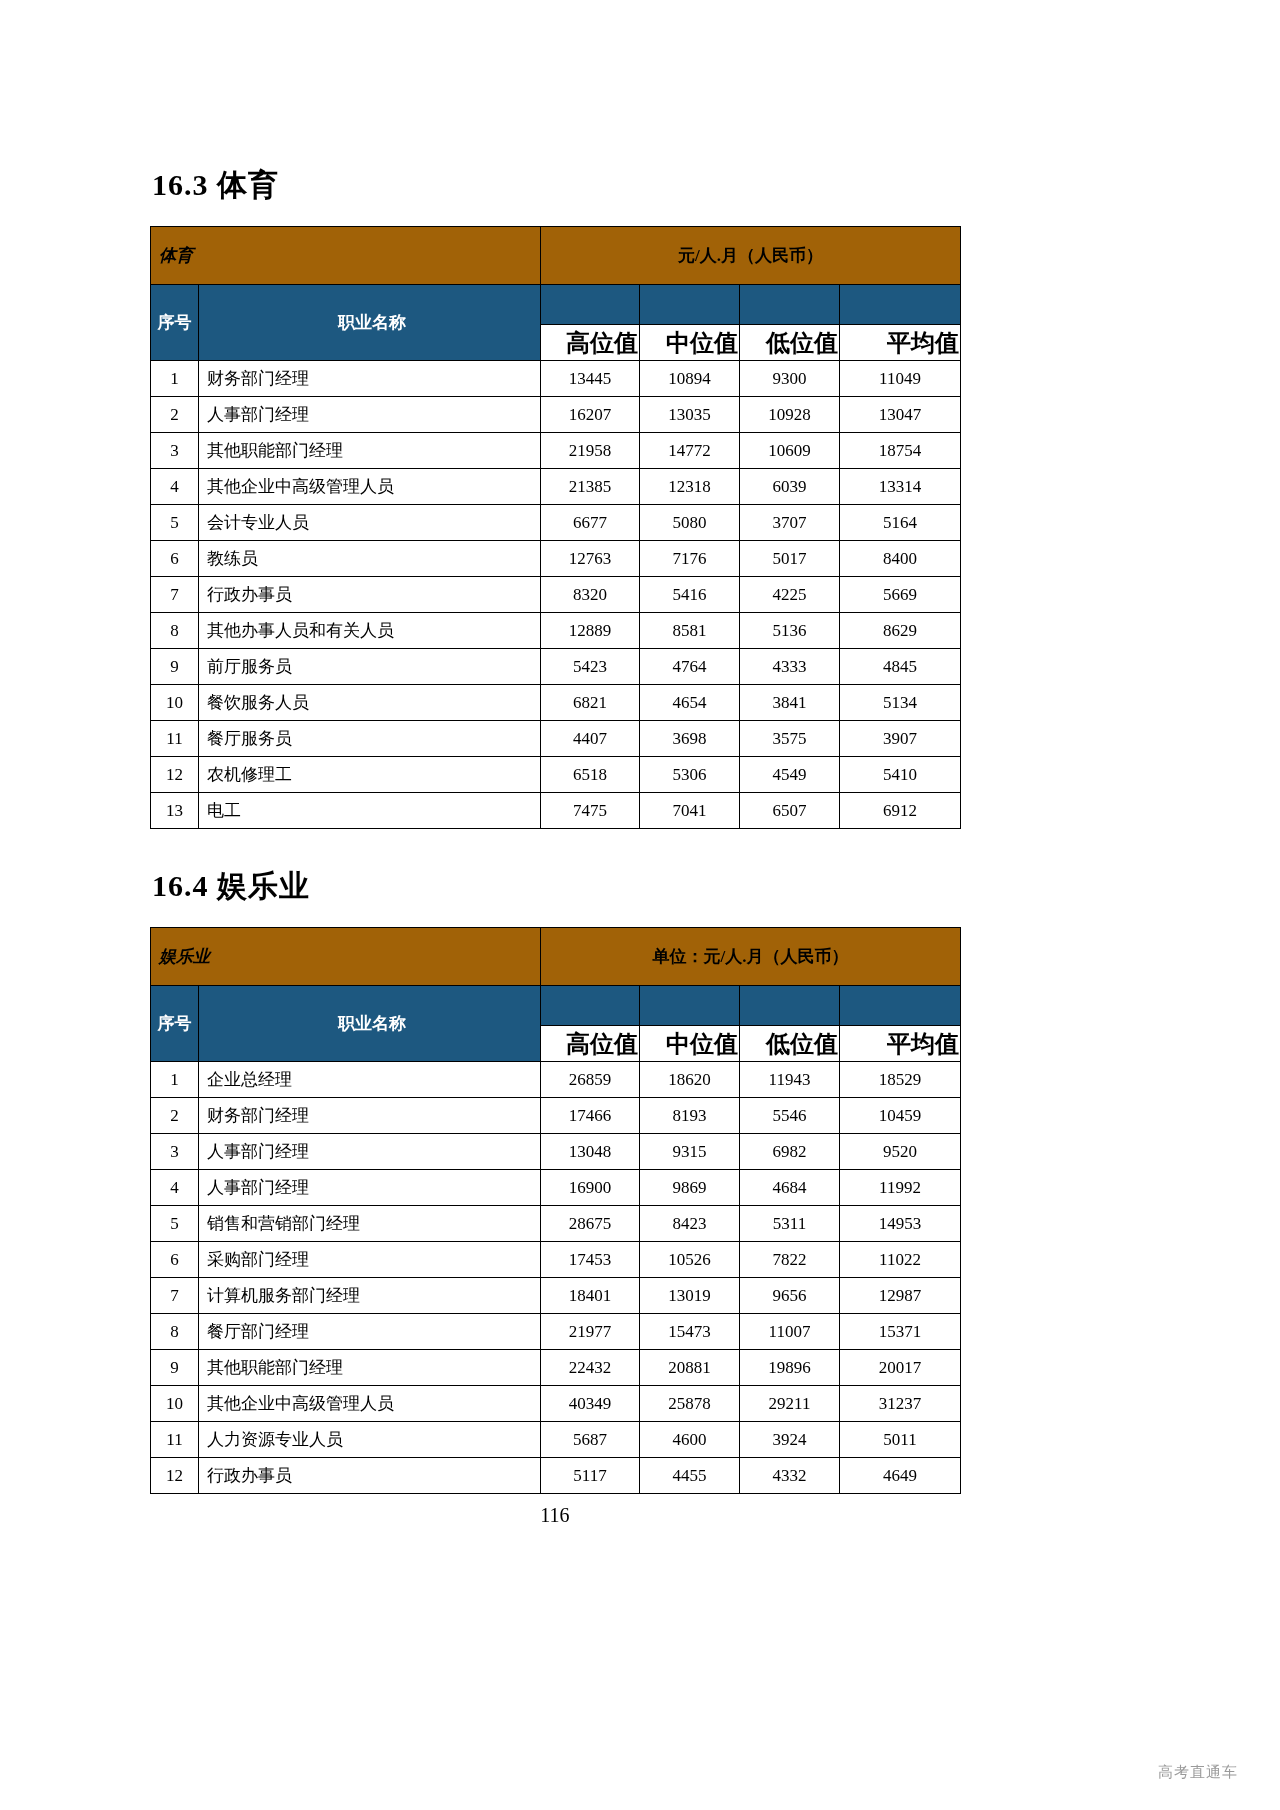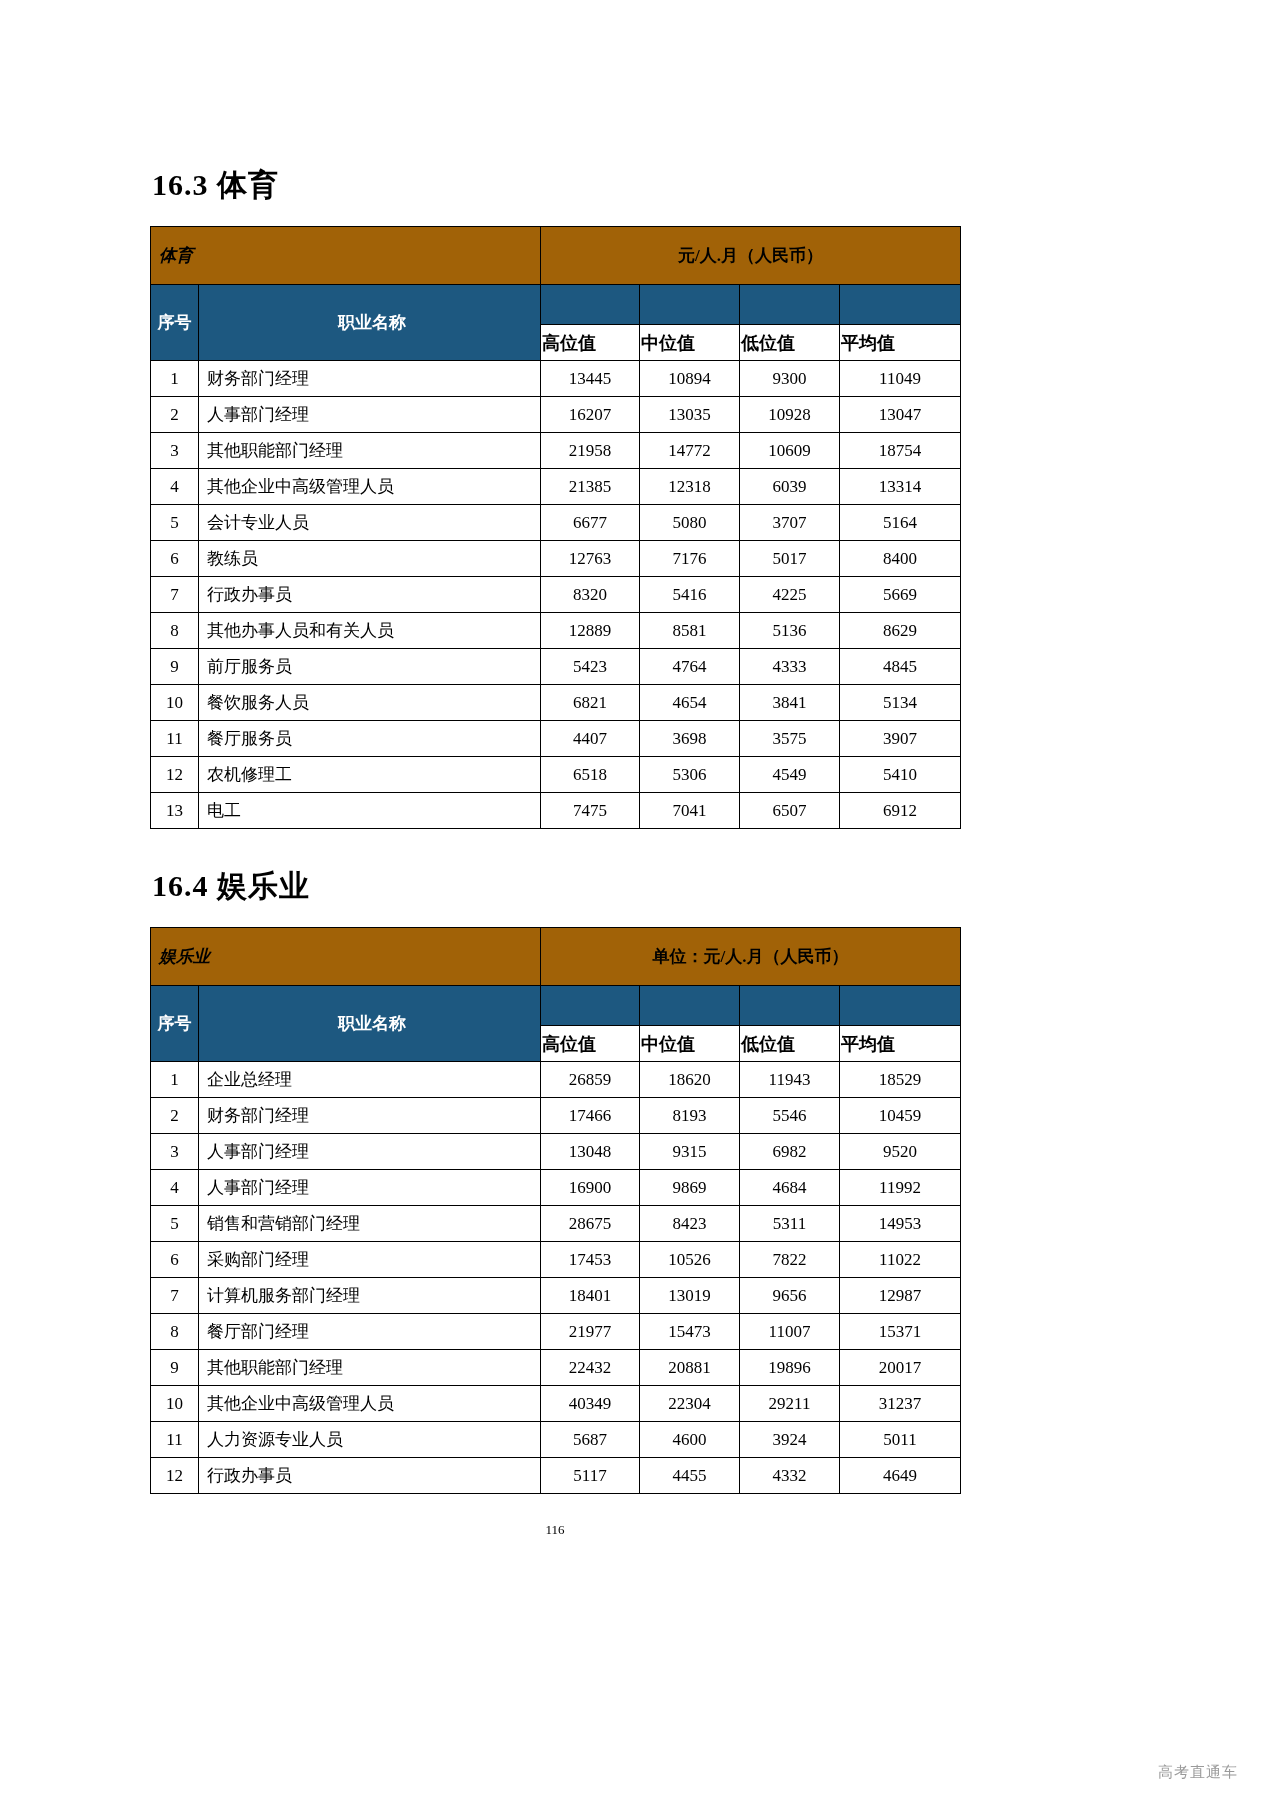--- a/index.html
+++ b/index.html
@@ -29,28 +29,28 @@
   th.label-cell{text-align:left;padding-left:8px;font-size:16px;font-style:italic;}
   th.unit-cell{text-align:center;font-size:18px;font-weight:normal;}
   
   th.blue{
     background:var(--hdr-blue,#1d5880);
     color:#fff;font-weight:bold;font-size:18px;
   }
   th.blue-idx{text-align:center;}
   th.blue-name{text-align:center;padding-left:6px;}
   tr.blue-band th{height:37px;background:var(--hdr-blue,#1d5880);}
-  tr.valhead-row th{height:33px;background:#fff;font-weight:bold;font-size:18px;text-align:left;}
+  tr.valhead-row th{height:33px;background:#fff;font-weight:bold;font-size:24px;text-align:right;}
   
   tbody td{height:33px;}
   td.c-idx{text-align:center;}
   td.c-name{text-align:left;padding-left:8px;}
   td.c-val{text-align:center;}
   .page-number{
-    width:810px;text-align:center;font-size:13px;margin-top:28px;font-family:Liberation Serif, serif;
+    width:810px;text-align:center;font-size:20px;margin-top:10px;font-family:Liberation Serif, serif;
   }
   .watermark{
     position:absolute;right:42px;bottom:28px;
     color:#9a9a9a;font-size:15px;letter-spacing:1px;
     font-family:Liberation Mono, monospace;
   }
 </style>
 </head>
 <body>
 
@@ -296,21 +296,21 @@
           <td class="c-name">其他职能部门经理</td>
           <td class="c-val">22432</td>
           <td class="c-val">20881</td>
           <td class="c-val">19896</td>
           <td class="c-val">20017</td>
         </tr>
         <tr>
           <td class="c-idx">10</td>
           <td class="c-name">其他企业中高级管理人员</td>
           <td class="c-val">40349</td>
-          <td class="c-val">22304</td>
+          <td class="c-val">25878</td>
           <td class="c-val">29211</td>
           <td class="c-val">31237</td>
         </tr>
         <tr>
           <td class="c-idx">11</td>
           <td class="c-name">人力资源专业人员</td>
           <td class="c-val">5687</td>
           <td class="c-val">4600</td>
           <td class="c-val">3924</td>
           <td class="c-val">5011</td>

